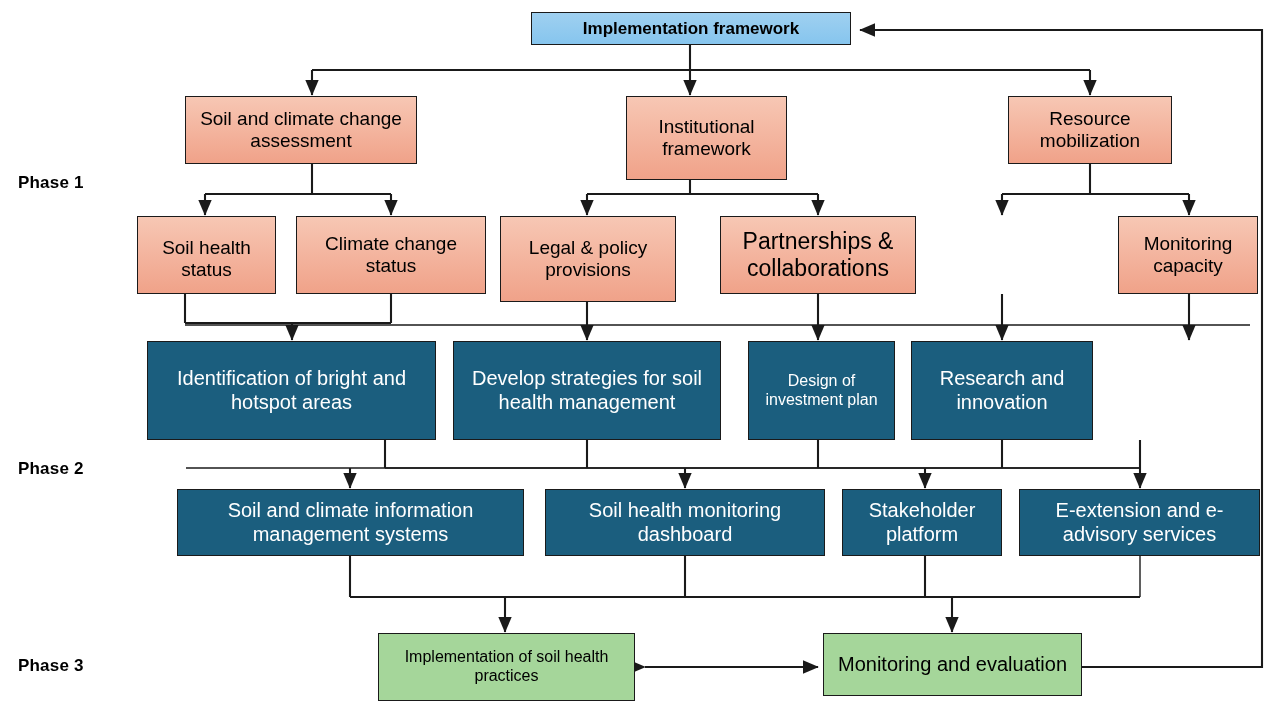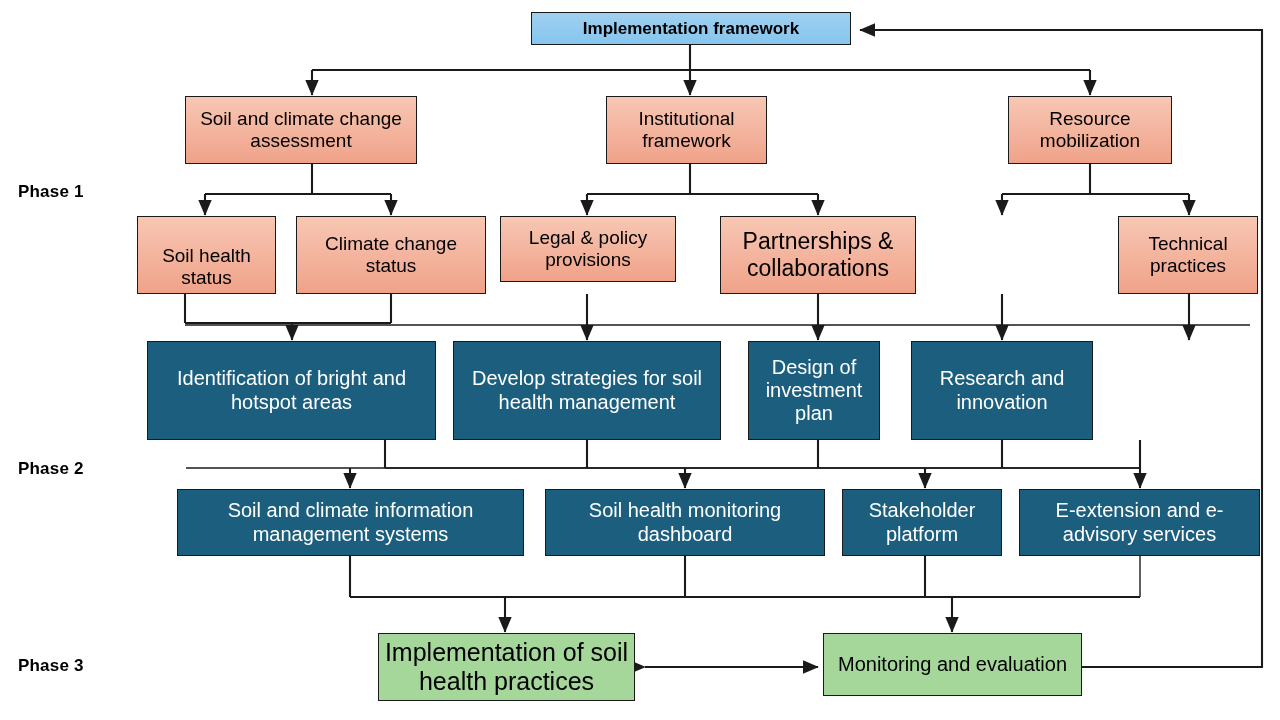--- a/index.html
+++ b/index.html
@@ -2,21 +2,21 @@
 <html><head>
 <meta charset="utf-8">
 <style>
   html,body{margin:0;padding:0;background:#ffffff;}
   body{width:1280px;height:720px;overflow:hidden;
        font-family:"Liberation Sans","DejaVu Sans",sans-serif;}
   #stage{position:relative;width:1280px;height:720px;}
   #wires{position:absolute;left:0;top:0;width:1280px;height:720px;}
   .node{position:absolute;box-sizing:border-box;border:1.6px solid #1a1a1a;
         display:flex;align-items:center;justify-content:center;text-align:center;
-        line-height:1.16;padding:4px 4px;}
+        line-height:1.16;padding:12px 4px;}
   .node span{display:block;width:100%;}
   .n-head{background:linear-gradient(180deg,#9fd0f0 0%,#86c5ee 100%);color:#000;}
   .n-p1{background:linear-gradient(180deg,#f7c7b4 0%,#f0a289 100%);color:#000;}
   .n-p2{background:#1b5e7e;color:#ffffff;}
   .n-p3{background:#a5d69a;color:#000;}
   .phase-label{position:absolute;font-weight:bold;color:#000;font-size:17px;
                letter-spacing:.2px;}
 </style>
 </head>
 <body>
@@ -92,80 +92,80 @@
       <path d="M350,597 L1140,597"></path>
       <path d="M505,597 L505,632" marker-end="url(#ah)"></path>
       <path d="M952,597 L952,632" marker-end="url(#ah)"></path>
 
       <path d="M645,667 L818,667" marker-end="url(#ah)" marker-start="url(#ahL)"></path>
 
       <path d="M1082,667 L1262,667 L1262,30 L860,30" marker-end="url(#ah)"></path>
     </g>
   </svg>
 
-  <div class="phase-label" style="left:18px;top:182px;">Phase 1</div>
+  <div class="phase-label" style="left:18px;top:173px;">Phase 1</div>
   <div class="phase-label" style="left:18px;top:459px;">Phase 2</div>
   <div class="phase-label" style="left:18px;top:656px;">Phase 3</div>
 
   <div class="node n-head" style="left:531px;top:12px;width:320px;height:33px;font-size:17px;font-weight:bold;">
     <span>Implementation framework</span>
   </div>
 
   <div class="node n-p1" style="left:185px;top:96px;width:232px;height:68px;font-size:19px;">
     <span>Soil and climate change assessment</span>
   </div>
-  <div class="node n-p1" style="left:606px;top:96px;width:161px;height:68px;font-size:19px;">
+  <div class="node n-p1" style="left:626px;top:96px;width:161px;height:84px;font-size:19px;">
     <span>Institutional framework</span>
   </div>
   <div class="node n-p1" style="left:1008px;top:96px;width:164px;height:68px;font-size:19px;">
     <span>Resource mobilization</span>
   </div>
 
   <div class="node n-p1" style="left:137px;top:216px;width:139px;height:78px;font-size:19px;align-items:flex-end;">
     <span>Soil health status</span>
   </div>
   <div class="node n-p1" style="left:296px;top:216px;width:190px;height:78px;font-size:19px;">
     <span>Climate change status</span>
   </div>
-  <div class="node n-p1" style="left:500px;top:216px;width:176px;height:66px;font-size:19px;">
+  <div class="node n-p1" style="left:500px;top:216px;width:176px;height:86px;font-size:19px;">
     <span>Legal &amp; policy provisions</span>
   </div>
   <div class="node n-p1" style="left:720px;top:216px;width:196px;height:78px;font-size:23px;">
     <span>Partnerships &amp; collaborations</span>
   </div>
   <div class="node n-p1" style="left:1118px;top:216px;width:140px;height:78px;font-size:19px;">
-    <span>Technical practices</span>
+    <span>Monitoring capacity</span>
   </div>
 
   <div class="node n-p2" style="left:147px;top:341px;width:289px;height:99px;font-size:20px;">
     <span>Identification of bright and hotspot areas</span>
   </div>
   <div class="node n-p2" style="left:453px;top:341px;width:268px;height:99px;font-size:20px;">
     <span>Develop strategies for soil health management</span>
   </div>
-  <div class="node n-p2" style="left:748px;top:341px;width:132px;height:99px;font-size:20px;">
+  <div class="node n-p2" style="left:748px;top:341px;width:147px;height:99px;font-size:16px;">
     <span>Design of investment plan</span>
   </div>
   <div class="node n-p2" style="left:911px;top:341px;width:182px;height:99px;font-size:20px;">
     <span>Research and innovation</span>
   </div>
 
   <div class="node n-p2" style="left:177px;top:489px;width:347px;height:67px;font-size:20px;">
     <span>Soil and climate information management systems</span>
   </div>
   <div class="node n-p2" style="left:545px;top:489px;width:280px;height:67px;font-size:20px;">
     <span>Soil health monitoring dashboard</span>
   </div>
   <div class="node n-p2" style="left:842px;top:489px;width:160px;height:67px;font-size:20px;">
     <span>Stakeholder platform</span>
   </div>
   <div class="node n-p2" style="left:1019px;top:489px;width:241px;height:67px;font-size:20px;">
     <span>E-extension and e-advisory services</span>
   </div>
 
-  <div class="node n-p3" style="left:378px;top:633px;width:257px;height:68px;font-size:25px;">
+  <div class="node n-p3" style="left:378px;top:633px;width:257px;height:68px;font-size:16px;">
     <span>Implementation of soil health practices</span>
   </div>
   <div class="node n-p3" style="left:823px;top:633px;width:259px;height:63px;font-size:20px;">
     <span>Monitoring and evaluation</span>
   </div>
 
 </div>
 
 </body></html>

